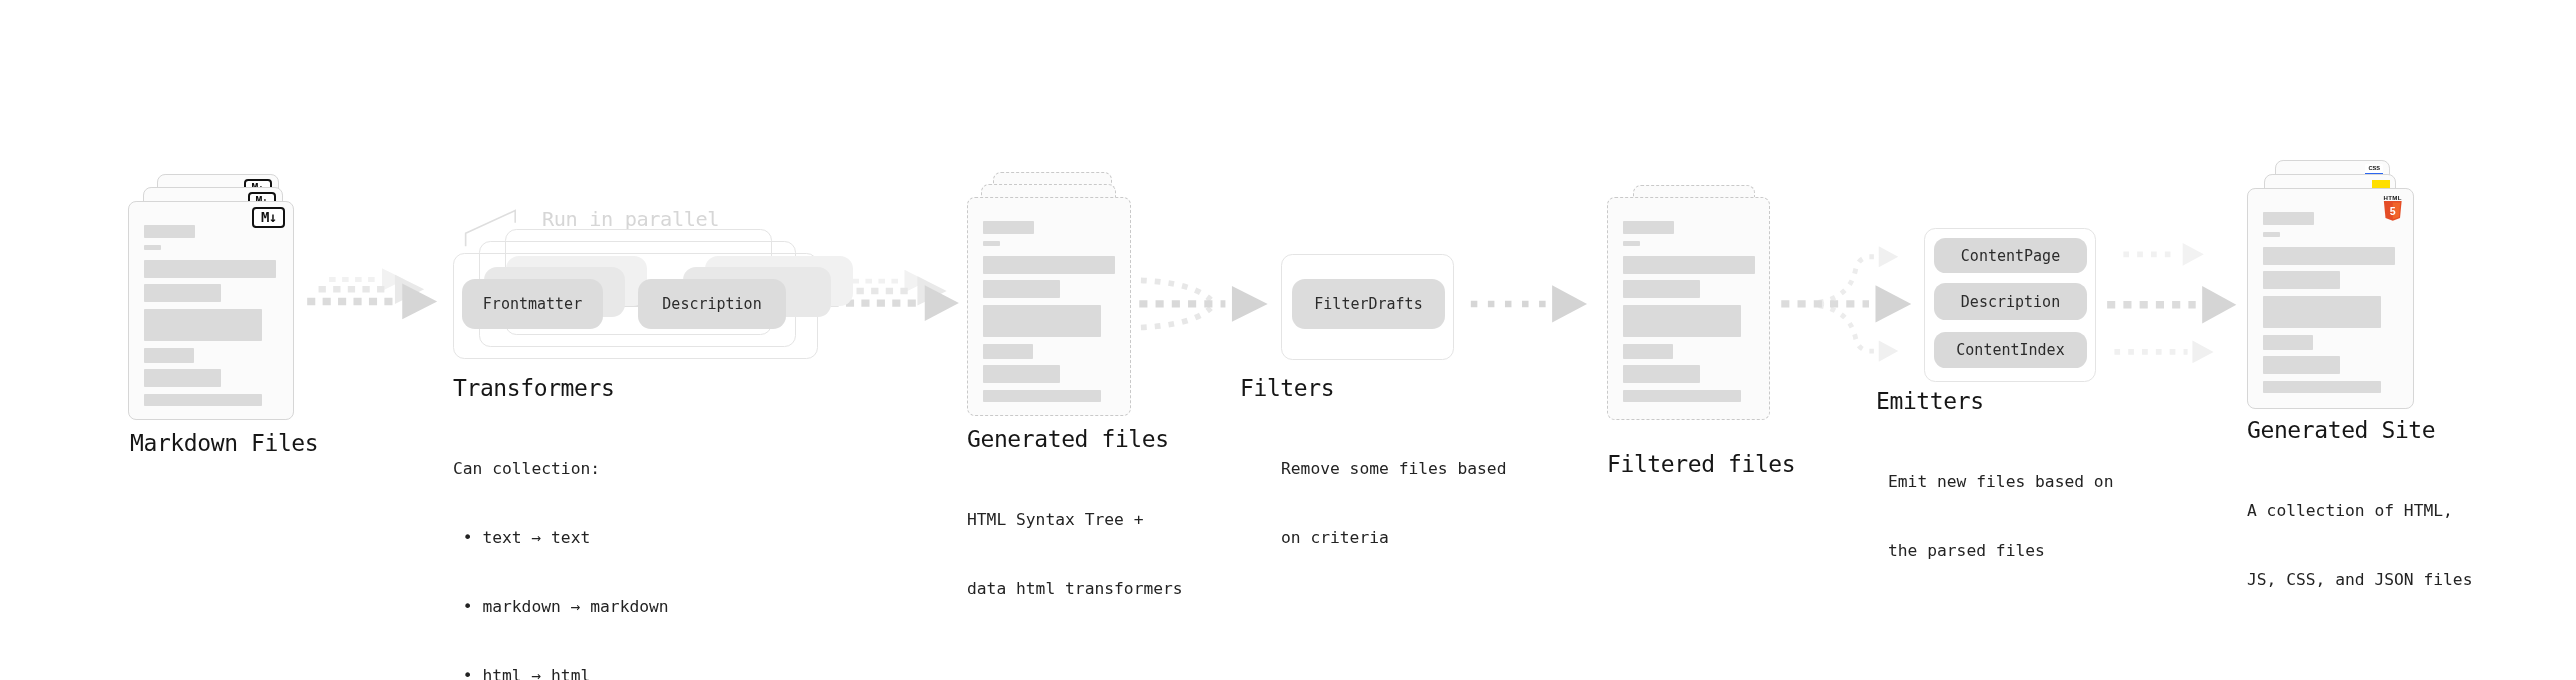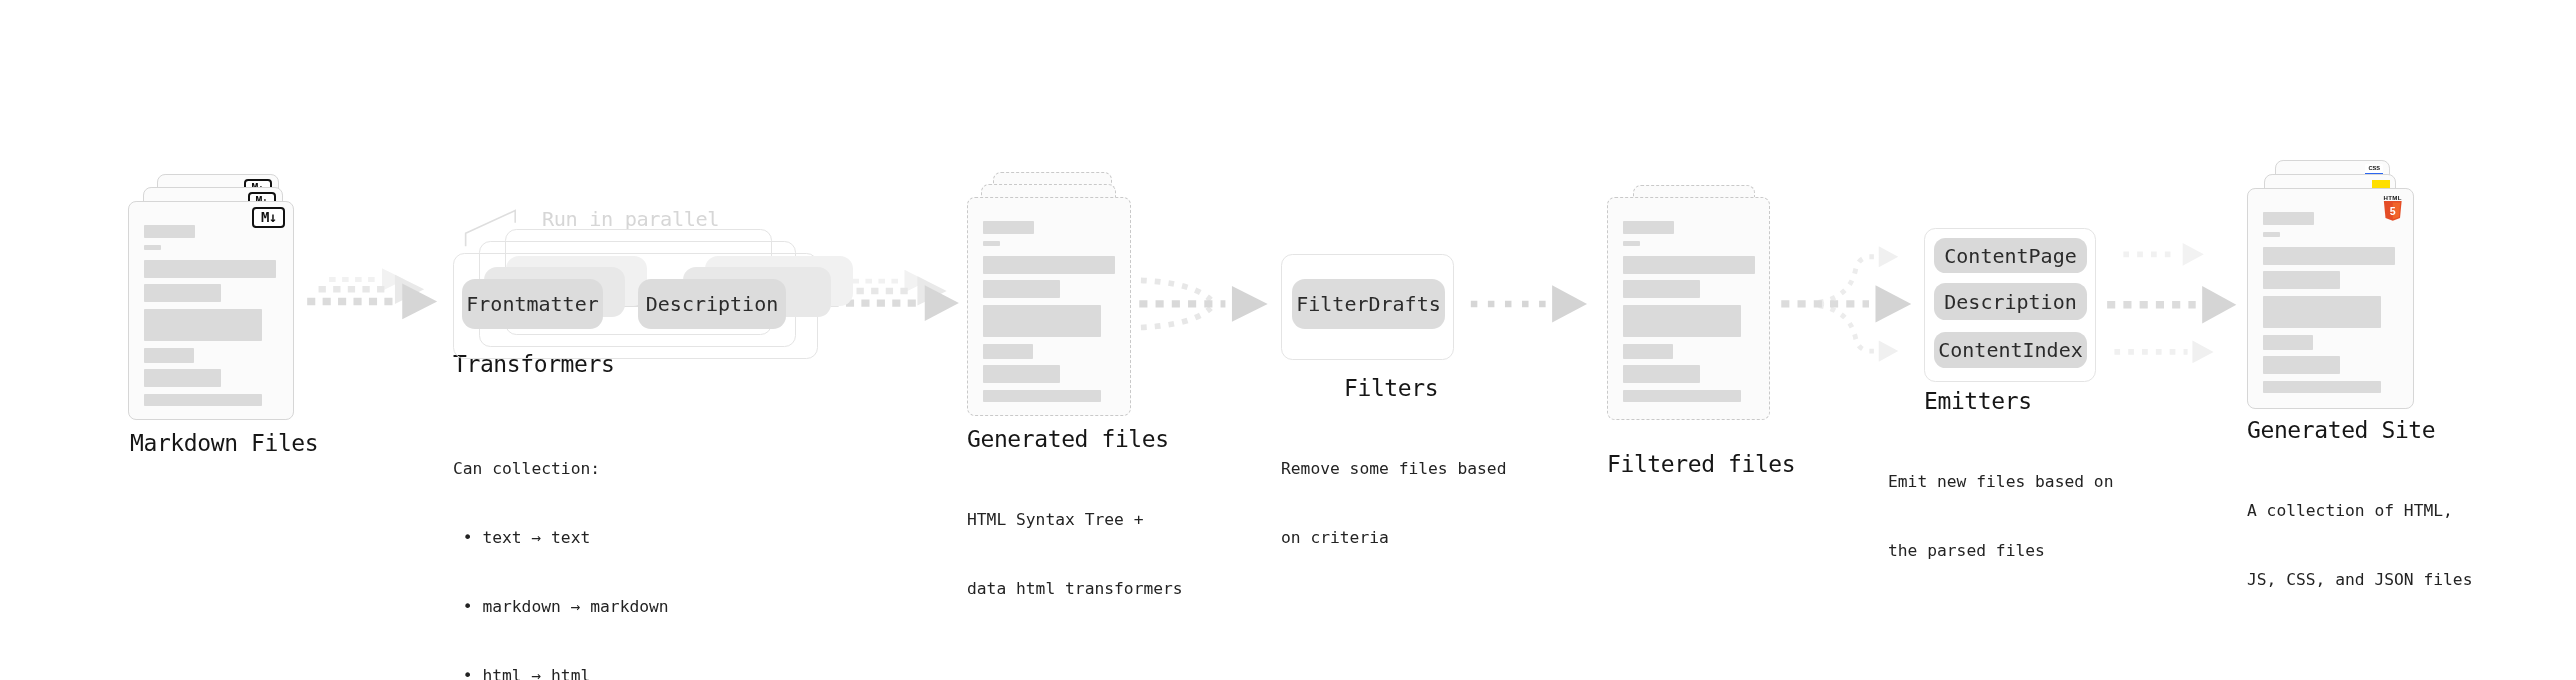--- a/index.html
+++ b/index.html
@@ -22,21 +22,21 @@
     font-family:"Liberation Sans",sans-serif;font-size:5.7px;font-weight:bold;color:#111;text-align:center;
     line-height:8.1px;border-bottom:2.4px solid var(--css-blue);box-sizing:border-box;}
   .js-badge{position:absolute;top:4.9px;right:4.9px;width:18px;height:9.8px;background:var(--js-yellow);}
   .html5-badge{position:absolute;top:4.9px;right:9.8px;width:21px;text-align:center;}
   .html5-word{font-family:"Liberation Sans",sans-serif;font-weight:bold;font-size:6.1px;letter-spacing:0.4px;color:#111;display:block;}
 
   
   .outline-box{position:absolute;border:1.6px solid #e4e4e4;border-radius:11.4px;background:transparent;box-sizing:border-box;}
   .outline-box.filled{background:#fff;}
   .pill{position:absolute;border-radius:13px;background:#dcdcdc;display:flex;align-items:center;justify-content:center;
-    font-size:20px;color:#2b2b2b;box-sizing:border-box;}
+    font-size:15px;color:#2b2b2b;box-sizing:border-box;}
   .pill.ghost1{background:#e8e8e8;}
   .pill.ghost2{background:#f1f1f1;}
   .pill.emitter{border-radius:11.4px;background:#d9d9d9;}
 
   
   .title{position:absolute;font-size:23px;line-height:24.4px;color:#161616;letter-spacing:-0.4px;white-space:pre;}
   .desc{position:absolute;font-size:16.3px;line-height:23px;color:#232323;white-space:pre;}
   .annotation{position:absolute;font-size:20.3px;color:#d6d6d6;white-space:pre;letter-spacing:-0.4px;}
 </style>
 </head>
@@ -155,21 +155,21 @@
     <div class="outline-box" style="left:453px;top:253px;width:365px;height:106px;z-index:2"></div>
 
     <div class="pill ghost2" style="left:506px;top:256px;width:141px;height:50px;z-index:3"></div>
     <div class="pill ghost1" style="left:484px;top:267px;width:141px;height:50px;z-index:4"></div>
     <div class="pill" style="left:462px;top:279px;width:141px;height:50px;z-index:5">Frontmatter</div>
 
     <div class="pill ghost2" style="left:705px;top:256px;width:148px;height:50px;z-index:3"></div>
     <div class="pill ghost1" style="left:683px;top:267px;width:148px;height:50px;z-index:4"></div>
     <div class="pill" style="left:638px;top:279px;width:148px;height:50px;z-index:5">Description</div>
 
-    <div class="title" style="left:453px;top:352px">Transformers</div>
+    <div class="title" style="left:453px;top:376px">Transformers</div>
     <div class="desc" style="left:453px;top:411px">
       <div>Can collection:</div>
       <div> • text → text</div>
       <div> • markdown → markdown</div>
       <div> • html → html</div>
     </div>
   </section>
 
   <section>
     <div class="file-card dashed" style="left:993px;top:172px;width:119px;height:219px;z-index:2"></div>
@@ -189,21 +189,21 @@
     <div class="title" style="left:967px;top:427px">Generated files</div>
     <div class="desc" style="left:967px;top:462px">
       <div>HTML Syntax Tree +</div>
       <div>data html transformers</div>
     </div>
   </section>
 
   <section>
     <div class="outline-box filled" style="left:1281px;top:254px;width:173px;height:106px;z-index:2"></div>
     <div class="pill" style="left:1292px;top:279px;width:153px;height:50px;z-index:3">FilterDrafts</div>
-    <div class="title" style="left:1344px;top:376px">Filters</div>
+    <div class="title" style="left:1240px;top:376px">Filters</div>
     <div class="desc" style="left:1281px;top:411px">
       <div>Remove some files based</div>
       <div>on criteria</div>
     </div>
   </section>
 
   <section>
     <div class="file-card dashed" style="left:1633px;top:185px;width:122px;height:219px;z-index:2"></div>
     <div class="file-card dashed" style="left:1607px;top:197px;width:163px;height:223px;z-index:3">
       <div class="bars">
@@ -218,21 +218,21 @@
         </div>
     </div>
     <div class="title" style="left:1607px;top:452px">Filtered files</div>
   </section>
 
   <section>
     <div class="outline-box filled" style="left:1924px;top:228px;width:172px;height:154px;z-index:2"></div>
     <div class="pill emitter" style="left:1934px;top:238px;width:153px;height:35px;z-index:3">ContentPage</div>
     <div class="pill emitter" style="left:1934px;top:283px;width:153px;height:37px;z-index:3">Description</div>
     <div class="pill emitter" style="left:1934px;top:332px;width:153px;height:36px;z-index:3">ContentIndex</div>
-    <div class="title" style="left:1924px;top:389px">Emitters</div>
+    <div class="title" style="left:1876px;top:389px">Emitters</div>
     <div class="desc" style="left:1888px;top:424px">
       <div>Emit new files based on</div>
       <div>the parsed files</div>
     </div>
   </section>
 
   <section>
     <div class="file-card" style="left:2275px;top:160px;width:115px;height:219px;z-index:2">
       <div class="css-badge">CSS</div>
     </div>

